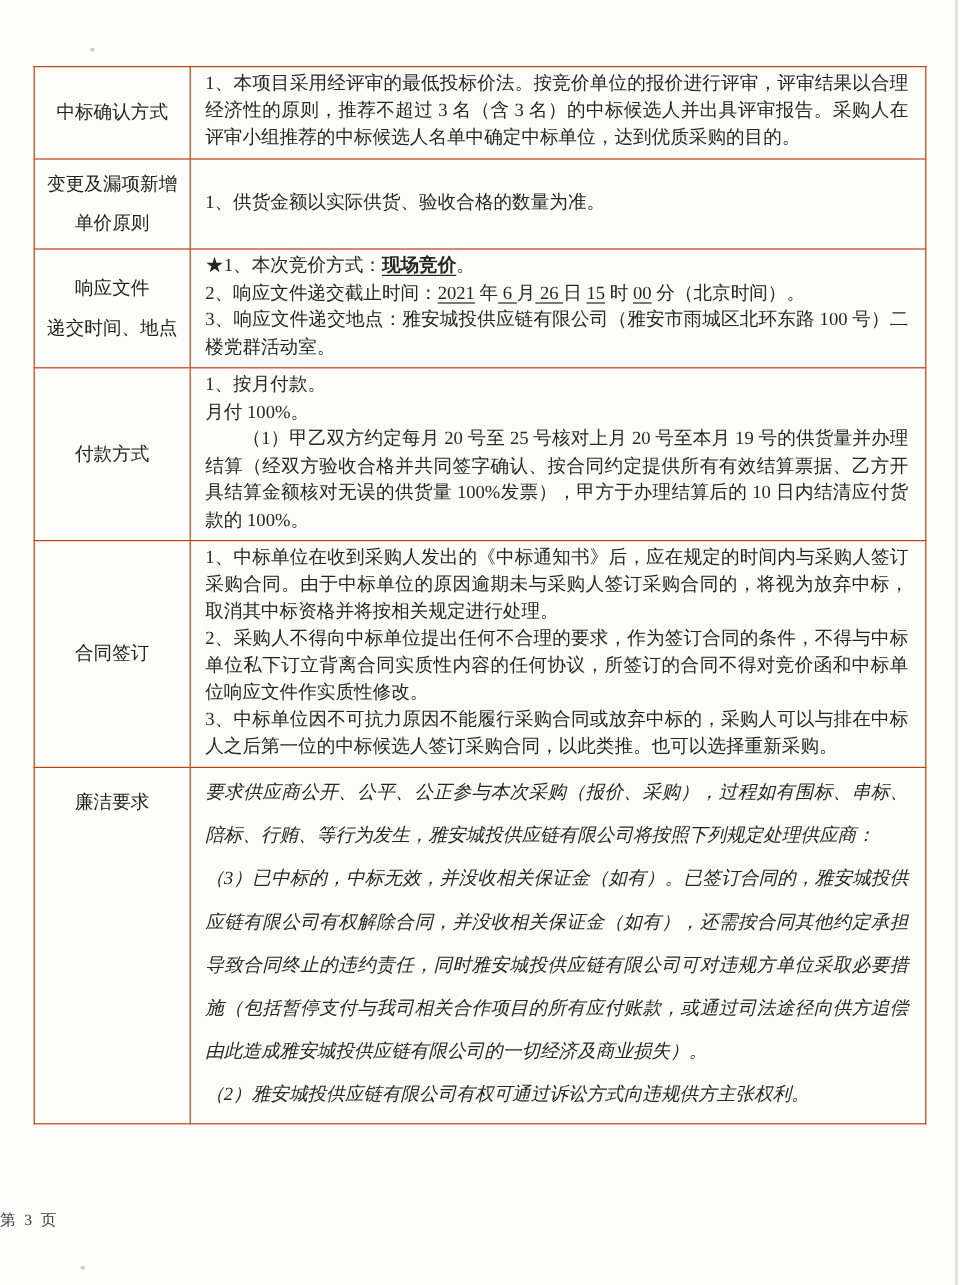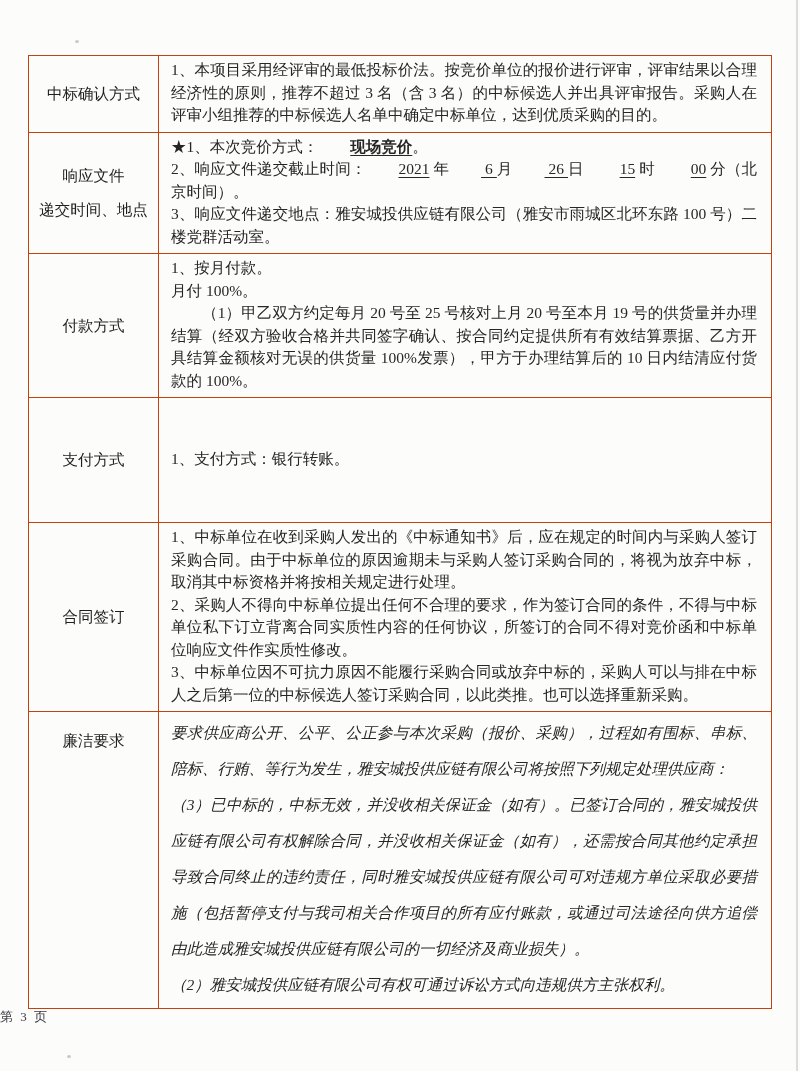--- a/index.html
+++ b/index.html
@@ -60,21 +60,21 @@
   .doc-table tr:nth-child(4) { height: 125px; }
   .doc-table tr:nth-child(5) { height: 33px; }
   .doc-table tr:nth-child(6) { height: 275px; }
   .doc-table tr:nth-child(7) { height: 272px; }
   
   .doc-table tr:nth-child(6) td, .doc-table tr:nth-child(7) td { line-height: 36px; font-style: italic; }
   .doc-table tr:nth-child(6) th { vertical-align: top; padding-top: 12px; }
 
   .para { margin: 0; }
   .para.indent { text-indent: 2em; }
-  .seg-u  { text-decoration: underline; text-underline-offset: 3px; margin-left: 32px; }
+  .seg-u  { text-decoration: underline; text-underline-offset: 3px; }
   .seg-b  { font-weight: bold; }
 
   .footer {
     position: absolute;
     left: 0; top: 1008px;
     width: 100%;
     text-align: left;
     font-size: 13px;
     color: #3a3a42;
     letter-spacing: 2px;
@@ -93,45 +93,46 @@
         <tr>
           <th>
             <span class="label-line">中标确认方式</span>
           </th>
           <td>
             <p class="para"><span class="">1、本项目采用经评审的最低投标价法。按竞价单位的报价进行评审，评审结果以合理经济性的原则，推荐不超过 3 名（含 3 名）的中标候选人并出具评审报告。采购人在评审小组推荐的中标候选人名单中确定中标单位，达到优质采购的目的。</span></p>
           </td>
         </tr>
         <tr>
           <th>
+            <span class="label-line">变更及漏项新增</span>
+            <span class="label-line">单价原则</span>
+          </th>
+          <td>
+            <p class="para"><span class="">1、供货金额以实际供货、验收合格的数量为准。</span></p>
+          </td>
+        </tr>
+        <tr>
+          <th>
             <span class="label-line">响应文件</span>
             <span class="label-line">递交时间、地点</span>
           </th>
           <td>
             <p class="para"><span class="">★1、本次竞价方式：</span><span class=" seg-u seg-b">现场竞价</span><span class="">。</span></p>
             <p class="para"><span class="">2、响应文件递交截止时间：</span><span class=" seg-u">2021</span><span class=""> 年</span><span class=" seg-u"> 6 </span><span class="">月</span><span class=" seg-u"> 26 </span><span class="">日 </span><span class=" seg-u">15</span><span class=""> 时 </span><span class=" seg-u">00</span><span class=""> 分（北京时间）。</span></p>
             <p class="para"><span class="">3、响应文件递交地点：雅安城投供应链有限公司（雅安市雨城区北环东路 100 号）二楼党群活动室。</span></p>
           </td>
         </tr>
         <tr>
           <th>
             <span class="label-line">付款方式</span>
           </th>
           <td>
             <p class="para"><span class="">1、按月付款。</span></p>
             <p class="para"><span class="">月付 100%。</span></p>
             <p class="para indent"><span class="">（1）甲乙双方约定每月 20 号至 25 号核对上月 20 号至本月 19 号的供货量并办理结算（经双方验收合格并共同签字确认、按合同约定提供所有有效结算票据、乙方开具结算金额核对无误的供货量 100%发票），甲方于办理结算后的 10 日内结清应付货款的 100%。</span></p>
-          </td>
-        </tr>
-        <tr>
-          <th>
-            <span class="label-line">支付方式</span>
-          </th>
-          <td>
-            <p class="para"><span class="">1、支付方式：银行转账。</span></p>
           </td>
         </tr>
         <tr>
           <th>
             <span class="label-line">合同签订</span>
           </th>
           <td>
             <p class="para"><span class="">1、中标单位在收到采购人发出的《中标通知书》后，应在规定的时间内与采购人签订采购合同。由于中标单位的原因逾期未与采购人签订采购合同的，将视为放弃中标，取消其中标资格并将按相关规定进行处理。</span></p>
             <p class="para"><span class="">2、采购人不得向中标单位提出任何不合理的要求，作为签订合同的条件，不得与中标单位私下订立背离合同实质性内容的任何协议，所签订的合同不得对竞价函和中标单位响应文件作实质性修改。</span></p>
             <p class="para"><span class="">3、中标单位因不可抗力原因不能履行采购合同或放弃中标的，采购人可以与排在中标人之后第一位的中标候选人签订采购合同，以此类推。也可以选择重新采购。</span></p>

